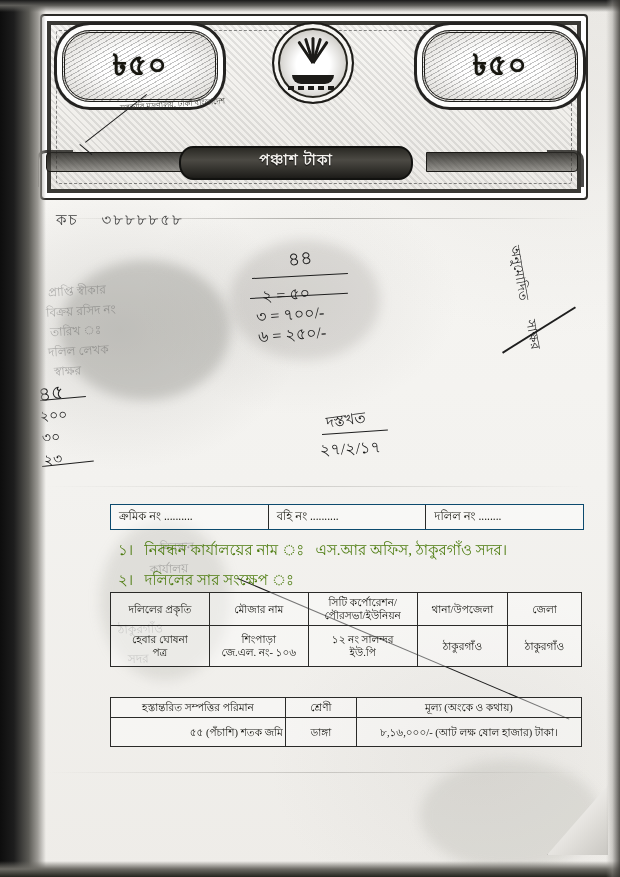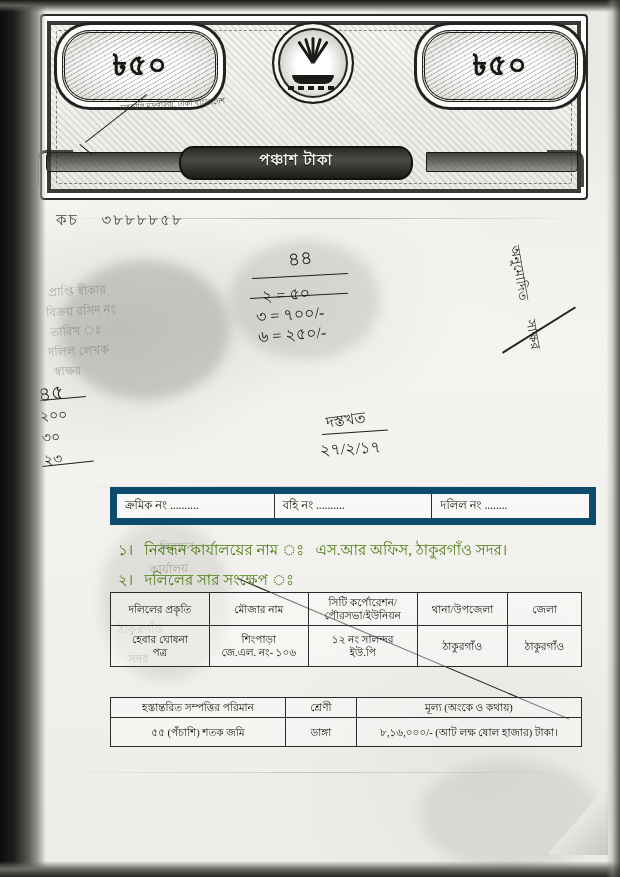--- a/index.html
+++ b/index.html
@@ -200,23 +200,23 @@
   .ink-line {
     position: absolute;
     background: #1e1e1e;
     height: 1px;
     transform-origin: 0 0;
   }
 
   
   .rule-row {
     position: absolute;
-    left: 110px; top: 487px;
+    left: 110px; top: 504px;
     width: 472px; height: 24px;
-    border: 7px solid #0c4a6e;
+    border: 1px solid #0c4a6e;
     display: flex;
     background: rgba(255,255,255,0.45);
   }
   .rule-row div {
     flex: 1;
     border-right: 1px solid #2a2a28;
     font-size: 11.5px;
     color: #17170f;
     display: flex;
     align-items: center;
@@ -401,21 +401,21 @@
     </table>
 
   <table class="doc" id="tbl-amount">
     <tbody>
         <tr>
       <th style="width:176px;">হস্তান্তরিত সম্পত্তির পরিমান</th>
       <th style="width:68px;">শ্রেণী</th>
       <th style="width:228px;">মূল্য (অংকে ও কথায়)</th>
     </tr>
     <tr>
-      <td class="cell-hand" style="height:22px;">৫৫ (পঁচাশি) শতক জমি</td>
+      <td class="cell-hand" style="height:22px;text-align:right;">৫৫ (পঁচাশি) শতক জমি</td>
       <td class="cell-hand">ডাঙ্গা</td>
       <td class="cell-hand">৮,১৬,০০০/- (আট লক্ষ ষোল হাজার) টাকা।</td>
     </tr>
   </tbody>
     </table>
 
   <div class="crease" style="left:46px;top:218px;width:540px;"></div>
   <div class="crease" style="left:46px;top:486px;width:540px;opacity:0.5;"></div>
   <div class="crease" style="left:46px;top:772px;width:540px;opacity:0.6;"></div>
   <div class="dogear"></div>

